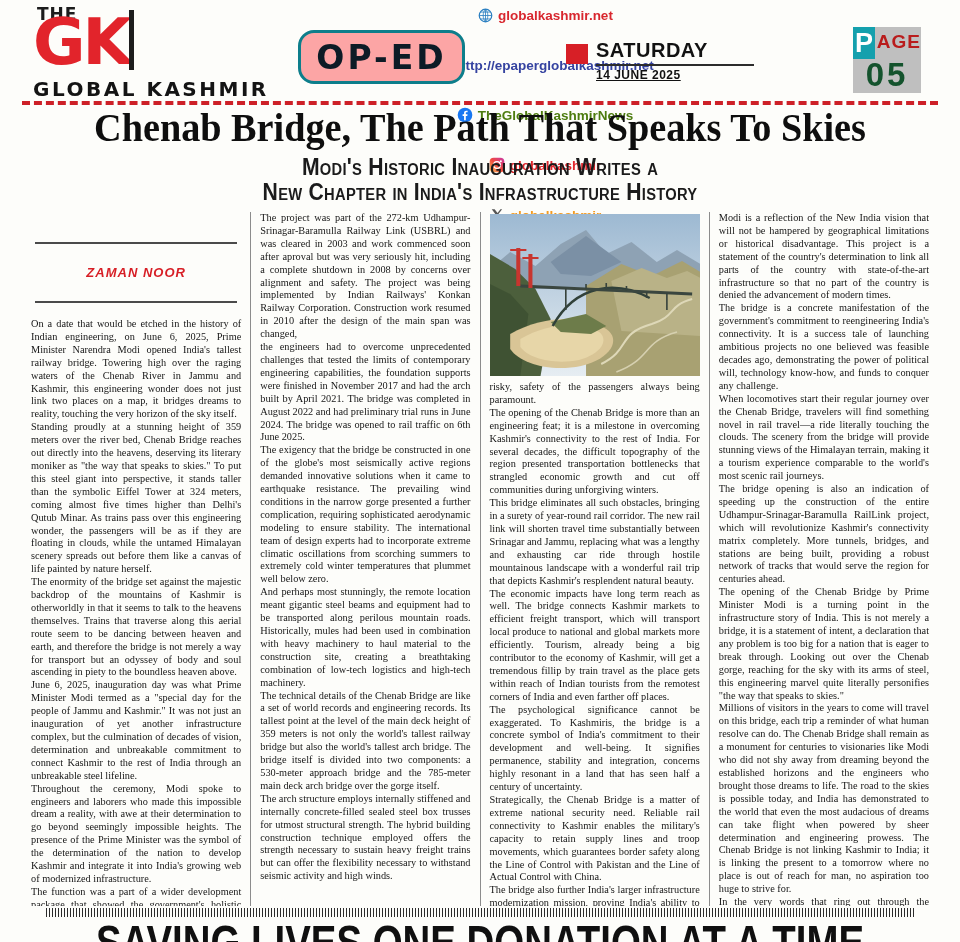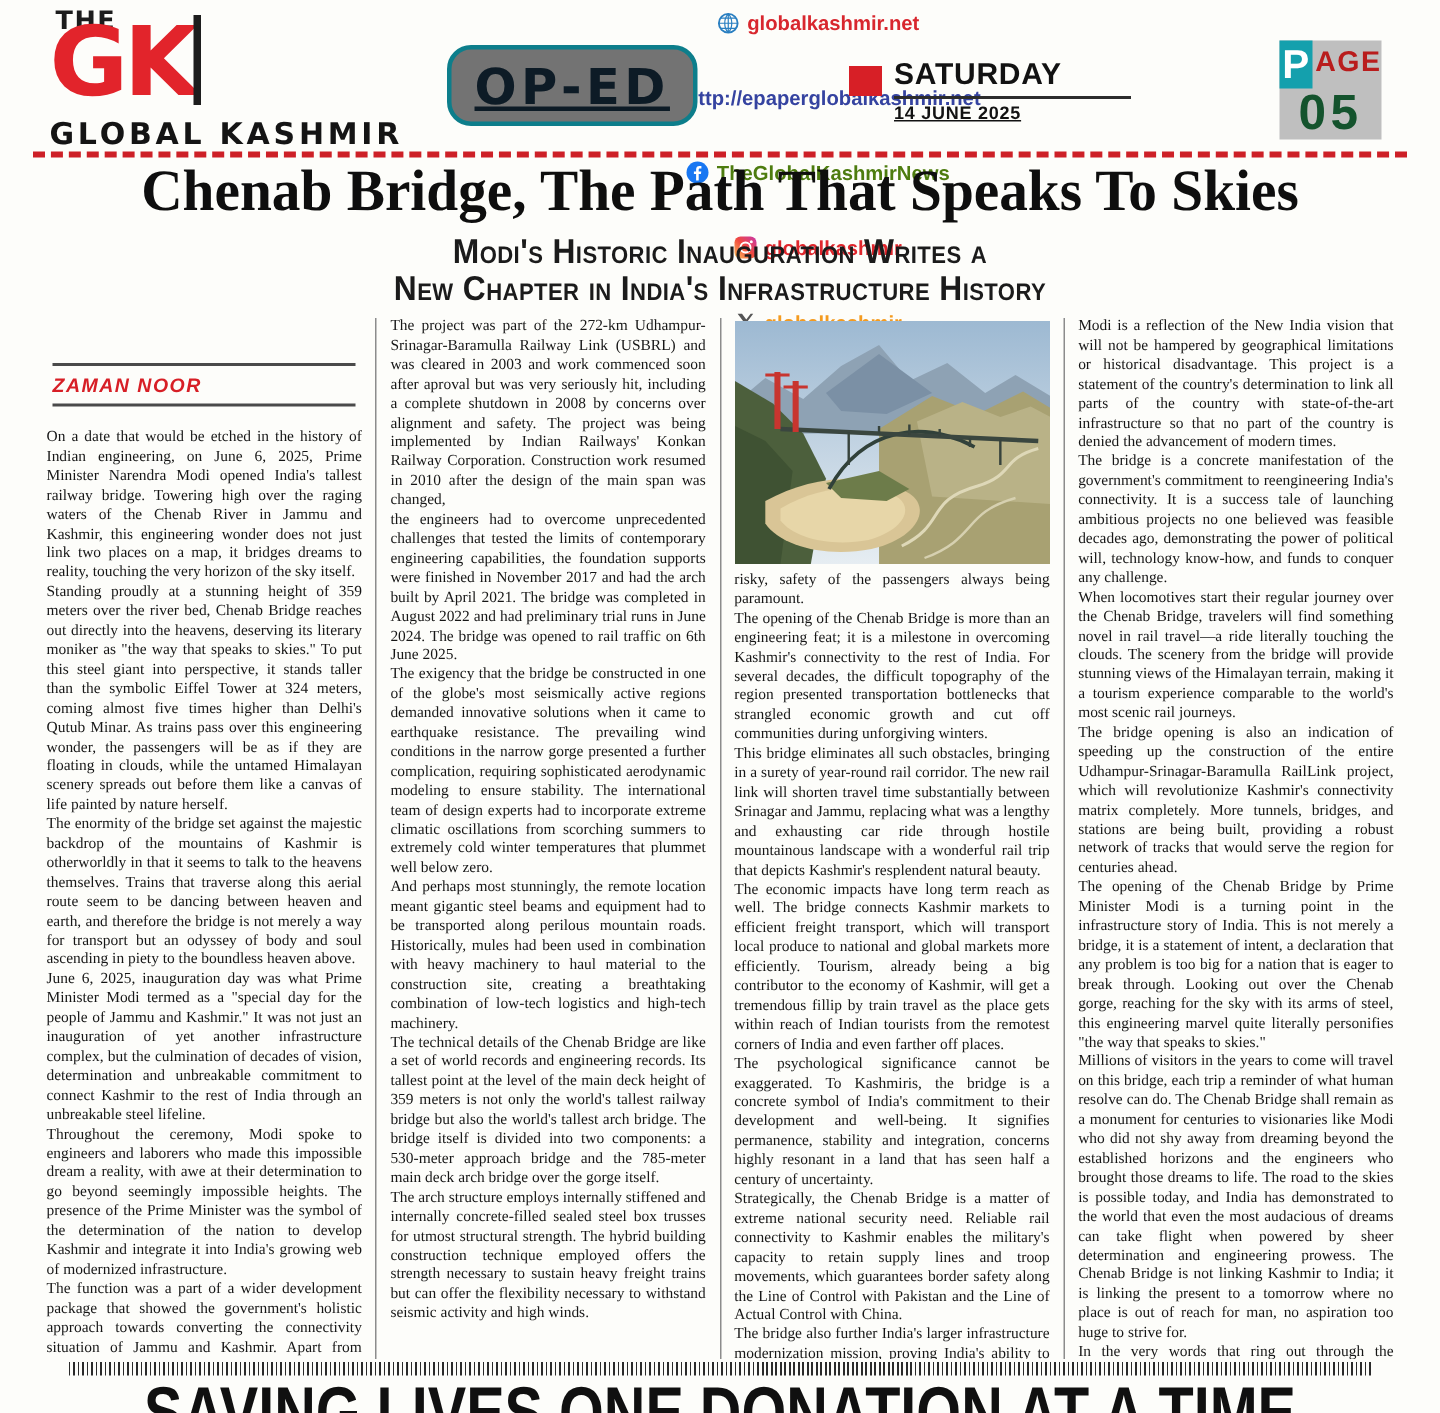--- a/index.html
+++ b/index.html
@@ -11,24 +11,24 @@
   .logo-gk{position:absolute;left:33px;top:10px;font:800 64px/1 "DejaVu Sans",sans-serif;color:#e2242b;letter-spacing:-3px;}
   .logo-bar{position:absolute;left:129px;top:10px;width:5px;height:60px;background:#1d1d1d;}
   .logo-name{position:absolute;left:33px;top:77px;font:800 20px "DejaVu Sans",sans-serif;letter-spacing:2.5px;color:#141414;}
 
   .mlinks{position:absolute;left:150px;top:7px;right:20px;display:flex;gap:34px;align-items:center;
           font:700 13.5px "Liberation Sans",sans-serif;white-space:nowrap;flex-direction:column;}
   .mlink{display:flex;align-items:center;gap:5px;}
   .micon{display:inline-flex;width:16px;height:16px;align-items:center;justify-content:center;}
   .micon svg{display:block;}
 
-  .oped{position:absolute;left:298px;top:30px;width:167px;height:54px;background:#737373;
+  .oped{position:absolute;left:298px;top:30px;width:167px;height:54px;background:#fca5a5;
         border:3px solid #0d7e8b;border-radius:16px;box-sizing:border-box;
         display:flex;align-items:center;justify-content:center;
-        font:800 33px "DejaVu Sans",sans-serif;color:#0d1b26;letter-spacing:3px;text-decoration:underline;}
+        font:800 33px "DejaVu Sans",sans-serif;color:#0d1b26;letter-spacing:3px;}
 
   .red-box{position:absolute;left:566px;top:44px;width:22px;height:20px;background:#d71f26;}
 
   .dateblock{position:absolute;left:596px;top:39px;font-family:"Liberation Sans",sans-serif;color:#121212;}
   .day{font-weight:800;font-size:20px;border-bottom:2px solid #2c2c2c;padding:0 46px 2px 0;display:inline-block;letter-spacing:0.5px;text-align:center;}
   .date{font-weight:800;font-size:12px;margin-top:2px;letter-spacing:0.5px;text-decoration:underline;}
 
   .pagebadge{position:absolute;left:853px;top:27px;width:68px;height:66px;background:#bfbfbf;}
   .pb-top{display:flex;align-items:flex-start;height:32px;}
   .pb-p{width:26px;height:32px;background:#14a0ad;color:#fff;font:800 27px/32px "Liberation Sans",sans-serif;text-align:center;}
@@ -44,21 +44,21 @@
            font-family:"Liberation Sans",sans-serif;font-weight:700;font-variant:small-caps;
            font-size:23px;line-height:25px;letter-spacing:0.3px;color:#1b1b1b;transform:scaleX(0.92);}
 
   
   .article{position:absolute;left:22px;right:22px;top:212px;height:694px;display:flex;overflow:hidden;}
   .col{flex:1 1 0;padding:0 9px;overflow:hidden;min-width:0;}
   .col + .col{border-left:1px solid #8c8c8c;}
   .paras p{margin:0;font-size:10.3px;line-height:12.9px;text-align:justify;hyphens:auto;-webkit-hyphens:auto;}
 
   .byline{margin:30px 4px 15px;border-top:2px solid #4a4a4a;border-bottom:2px solid #4a4a4a;
-          padding:5px 0;text-align:left;color:#d71f26;
+          padding:21px 0;text-align:center;color:#d71f26;
           font:italic 700 13px "Liberation Sans",sans-serif;letter-spacing:1px;}
 
   .photo{width:100%;height:162px;margin:2px 0 5px;}
   .photo svg{width:100%;height:100%;display:block;}
 
   
   .barcode-sep{position:absolute;left:46px;right:46px;top:908px;height:9px;
                background:repeating-linear-gradient(90deg,#2b2b2b 0 1px,transparent 1px 3px);}
   .footer-banner{position:absolute;left:0;right:0;top:919px;text-align:center;white-space:nowrap;
                  font:900 48px/1 "Liberation Sans",sans-serif;color:#101010;

